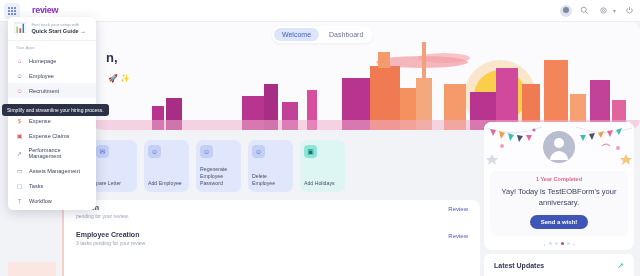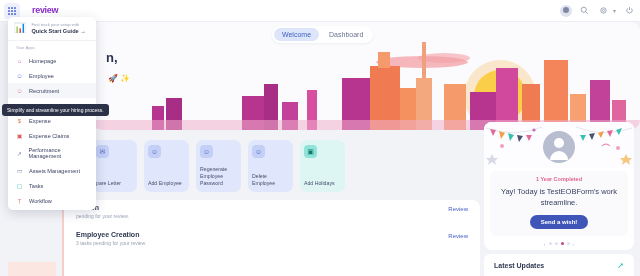--- a/index.html
+++ b/index.html
@@ -385,21 +385,21 @@
           <circle cx="50" cy="8" r="1.6" fill="#c06ab8"></circle>
           <path d="M60 20 q5 -5 10 0 q5 5 10 0" stroke="#f0a04a" stroke-width="1" fill="none"></path>
           <path d="M118 24 q4 -4 8 0" stroke="#e06a9a" stroke-width="0.9" fill="none"></path>
           <polygon points="8,32 10,36 14,36 11,39 12,43 8,40 4,43 5,39 2,36 6,36" fill="#c0c4d4" opacity=".6"></polygon>
           <polygon points="142,32 144,36 148,36 145,39 146,43 142,40 138,43 139,39 136,36 140,36" fill="#f0b04a" opacity=".7"></polygon>
         </svg>
         <div class="anniv-avatar"></div>
       </div>
       <div class="anniv-body">
         <div class="anniv-badge">1 Year Completed</div>
-        <div class="anniv-msg">Yay! Today is TestEOBForm's work streamline.</div>
+        <div class="anniv-msg">Yay! Today is TestEOBForm's your anniversary.</div>
         <div class="wish-btn">Send a wish!</div>
       </div>
       <div class="dots">
         <span>‹</span>
         <i class="dot"></i>
         <i class="dot"></i>
         <i class="dot on"></i>
         <i class="dot"></i>
         <span>›</span>
       </div>

